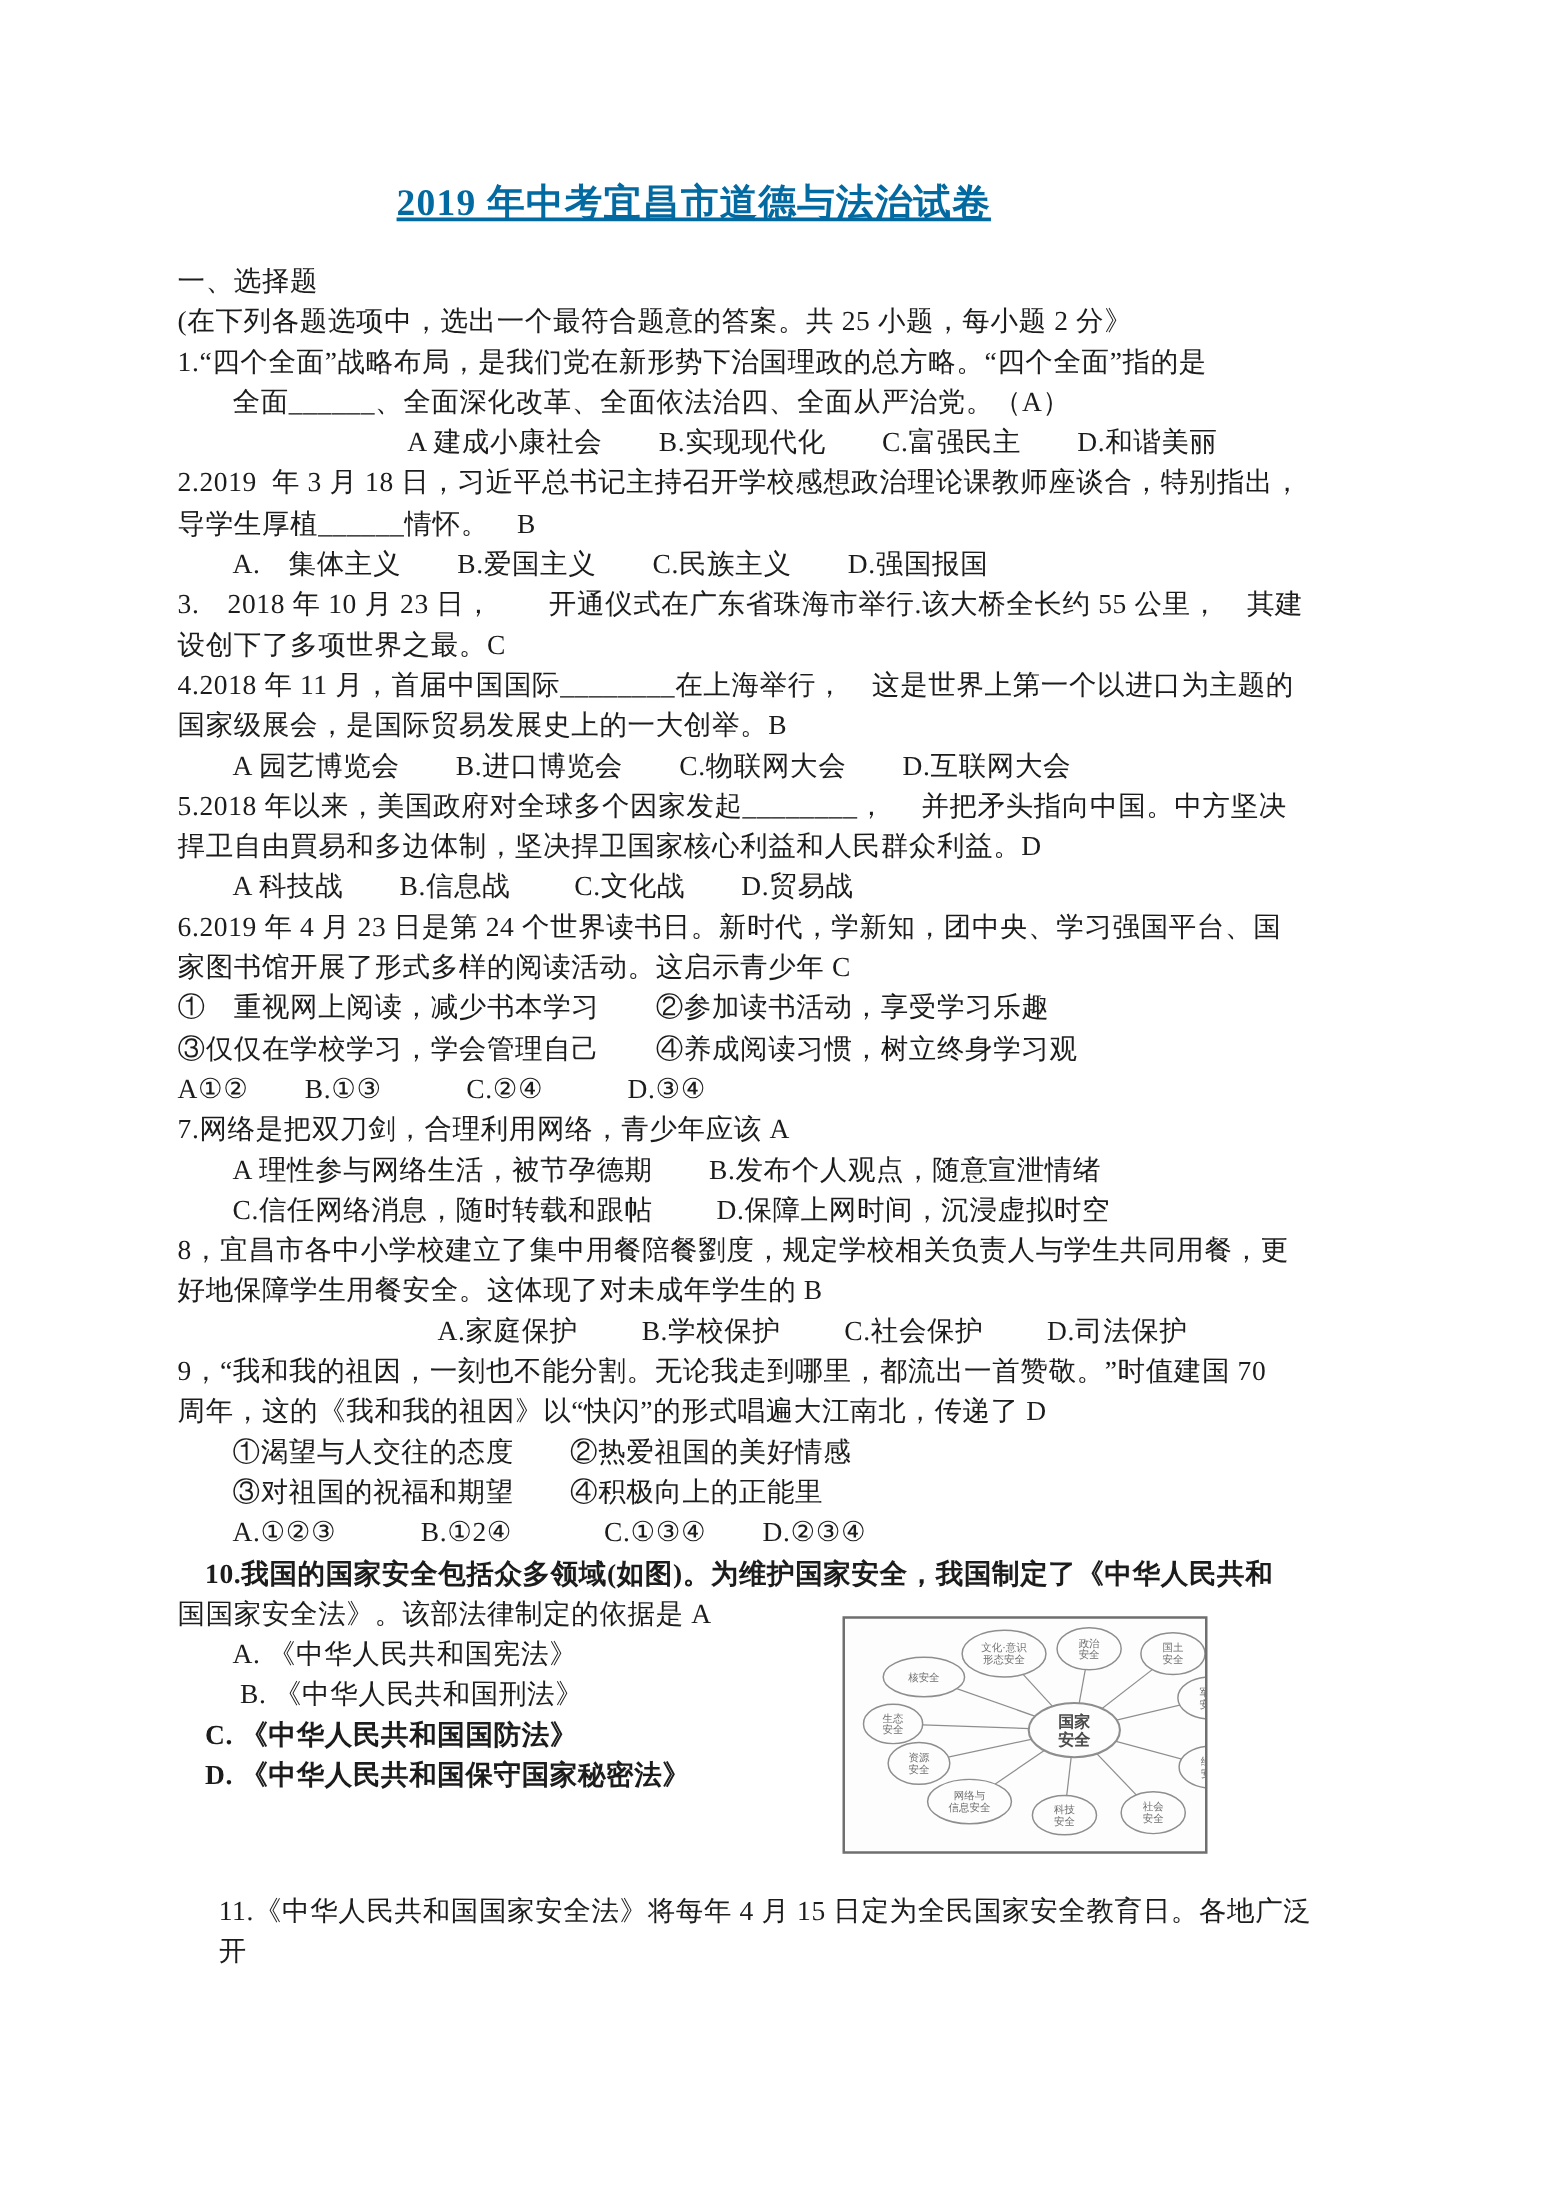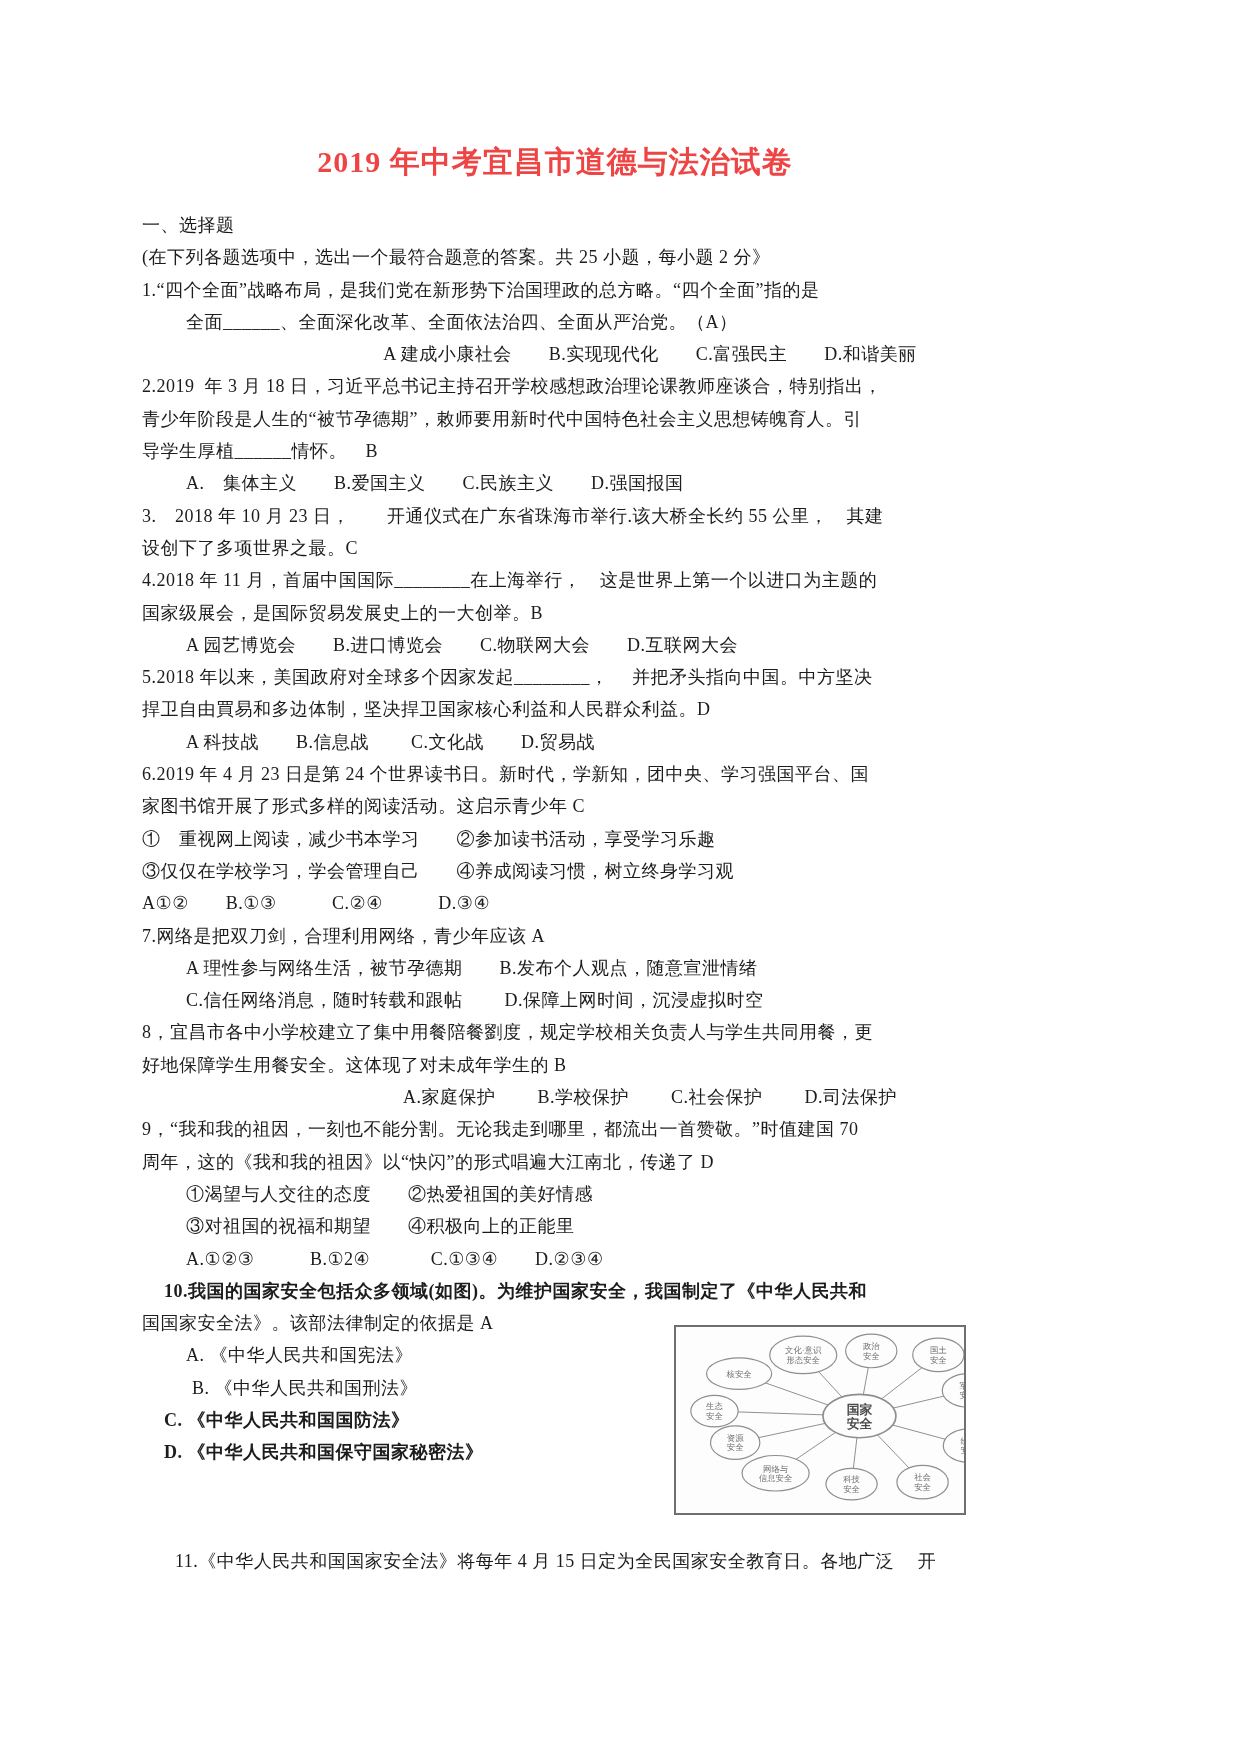--- a/index.html
+++ b/index.html
@@ -9,52 +9,51 @@
     color:#1c1c1c;overflow:hidden;
   }
   .page{position:relative;width:100%;height:100%;}
   .doc-title{
     margin:142px 0 0 0;padding-right:130px;
     text-align:center;font-weight:bold;font-size:30px;letter-spacing:1px;
   }
   .content{padding:0 140px 0 142px;}
   .sectionA{margin-top:26px;}
   .line{
-    font-size:18px;line-height:32.3px;white-space:pre-wrap;
+    font-size:22px;line-height:32.3px;white-space:pre-wrap;
     letter-spacing:0.5px;
   }
   .ia{padding-left:22px;font-weight:bold;}
   .ib{padding-left:44px;}
   .ib2{padding-left:50px;}
   .ic{padding-left:58px;text-align:center;}
   .q10{position:relative;min-height:256px;}
   .diagram-box{
     position:absolute;left:532px;top:50px;width:292px;height:190px;
     border:2px solid #6f6f6f;background:#fdfdfd;box-sizing:border-box;
   }
   .diagram-box svg{width:100%;height:100%;display:block;}
   .q11-line{margin-top:14px;margin-left:33px;}
 </style>
 </head>
 <body>
 
 <div class="page">
 
-  <div class="doc-title" style="color: #ef4444;">2019 年中考宜昌市道德与法治试卷</div>
+  <div class="doc-title" style="color: #0369a1; text-decoration: underline;">2019 年中考宜昌市道德与法治试卷</div>
 
   <div class="content">
 
     <div class="sectionA">
       <div class="line">一、选择题</div>
       <div class="line">(在下列各题选项中，选出一个最符合题意的答案。共 25 小题，每小题 2 分》</div>
       <div class="line">1.“四个全面”战略布局，是我们党在新形势下治国理政的总方略。“四个全面”指的是</div>
       <div class="line ib">全面______、全面深化改革、全面依法治四、全面从严治党。（A）</div>
       <div class="line ic">A 建成小康社会　　B.实现现代化　　C.富强民主　　D.和谐美丽</div>
       <div class="line">2.2019  年 3 月 18 日，习近平总书记主持召开学校感想政治理论课教师座谈合，特别指出，</div>
-      <div class="line">青少年阶段是人生的“被节孕德期”，敕师要用新时代中国特色社会主义思想铸魄育人。引</div>
       <div class="line">导学生厚植______情怀。　B</div>
       <div class="line ib">A.　集体主义　　B.爱国主义　　C.民族主义　　D.强国报国</div>
       <div class="line">3.　2018 年 10 月 23 日，　　开通仪式在广东省珠海市举行.该大桥全长约 55 公里，　其建</div>
       <div class="line">设创下了多项世界之最。C</div>
       <div class="line">4.2018 年 11 月，首届中国国际________在上海举行，　这是世界上第一个以进口为主题的</div>
       <div class="line">国家级展会，是国际贸易发展史上的一大创举。B</div>
       <div class="line ib">A 园艺博览会　　B.进口博览会　　C.物联网大会　　D.互联网大会</div>
       <div class="line">5.2018 年以来，美国政府对全球多个因家发起________，　 并把矛头指向中国。中方坚决</div>
       <div class="line">捍卫自由買易和多边体制，坚决捍卫国家核心利益和人民群众利益。D</div>
       <div class="line ib">A 科技战　　B.信息战　　 C.文化战　　D.贸易战</div>

